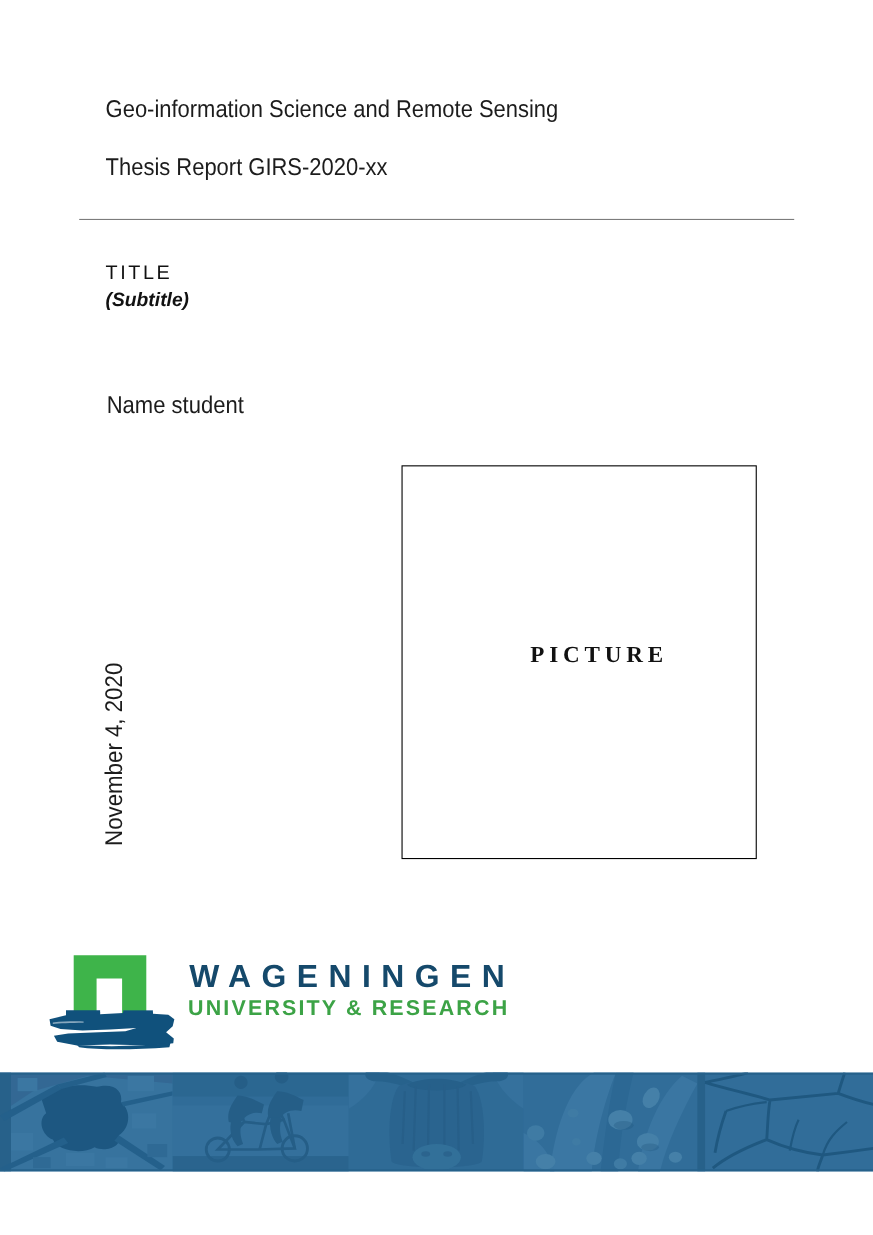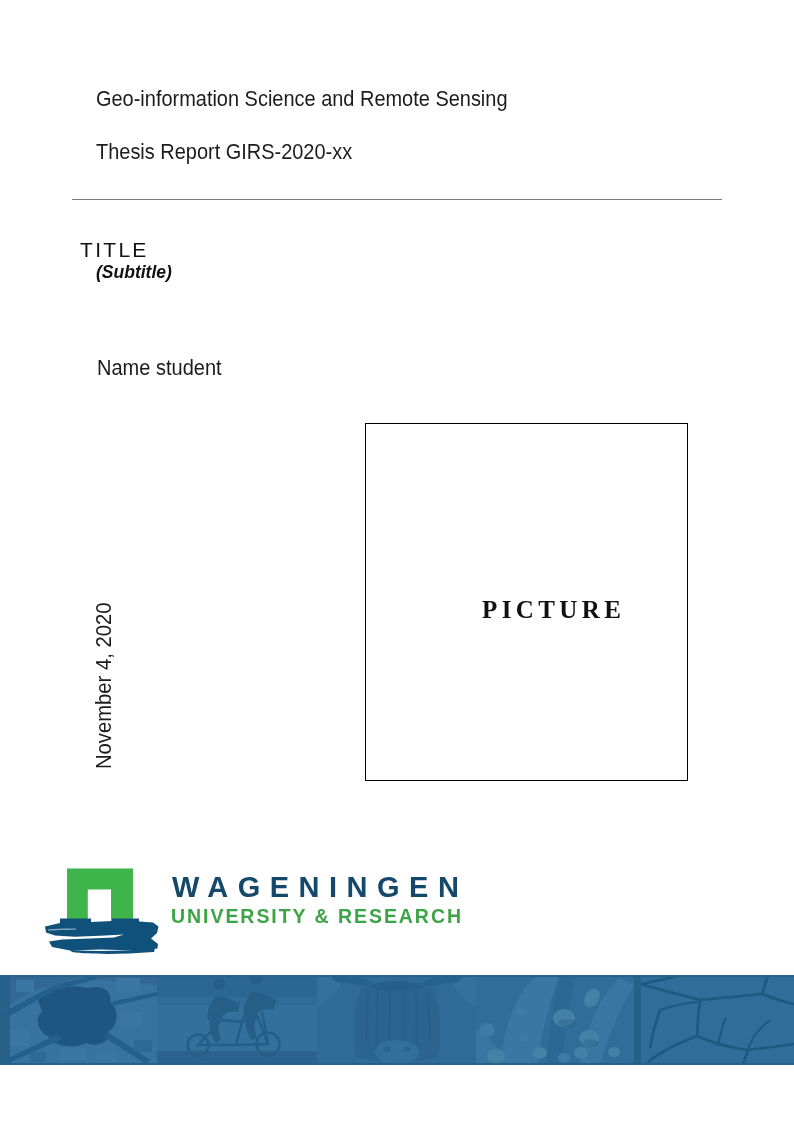--- a/index.html
+++ b/index.html
@@ -9,29 +9,29 @@
 </style>
 </head>
 <body>
 
 <div class="abs" style="left:96px;top:88px;font-size:22px;transform-origin:0 0;transform:scaleX(0.907);">Geo-information Science and Remote Sensing</div>
 
 <div class="abs" style="left:96px;top:141px;font-size:22px;transform-origin:0 0;transform:scaleX(0.907);">Thesis Report GIRS-2020-xx</div>
 
 <div class="abs" style="left:72px;top:199px;width:650px;height:1.3px;background:#7c7c7c;"></div>
 
-<div class="abs" style="left:80px;top:238.5px;font-size:21px;letter-spacing:2.3px;color:#111;">TITLE</div>
+<div class="abs" style="left:96px;top:238.5px;font-size:18px;letter-spacing:2.3px;color:#111;">TITLE</div>
 
 <div class="abs" style="left:96px;top:264px;font-size:17.5px;font-weight:bold;font-style:italic;color:#111;text-align:right;">(Subtitle)</div>
 
 <div class="abs" style="left:97px;top:357px;font-size:22px;transform-origin:0 0;transform:scaleX(0.91);">Name student</div>
 
 <div class="abs" style="left:365px;top:423px;width:320.6px;height:355.6px;border:1.2px solid #000;"></div>
 
-<div class="abs" style="left:482px;top:584.7px;font-family:'Liberation Serif',serif;font-weight:bold;font-size:25px;letter-spacing:4.4px;color:#111;margin-top:12px;">PICTURE</div>
+<div class="abs" style="left:482px;top:584.7px;font-family:'Liberation Serif',serif;font-weight:bold;font-size:21px;letter-spacing:4.4px;color:#111;">PICTURE</div>
 
 <div class="abs" style="left:93px;top:768.8px;transform-origin:0 0;transform:rotate(-90deg) scaleX(0.92);font-size:22px;">November 4, 2020</div>
 
 <svg class="abs" style="left:40px;top:860px;" width="440" height="100" viewBox="40 860 440 100">
 
   <g>
     <path d="M67,868.5 L133,868.5 L133,928 L111,928 L111,889.5 L87.8,889.5 L87.8,928 L67,928 Z" fill="#3eb44a"></path>
   </g>
 
   <g>

